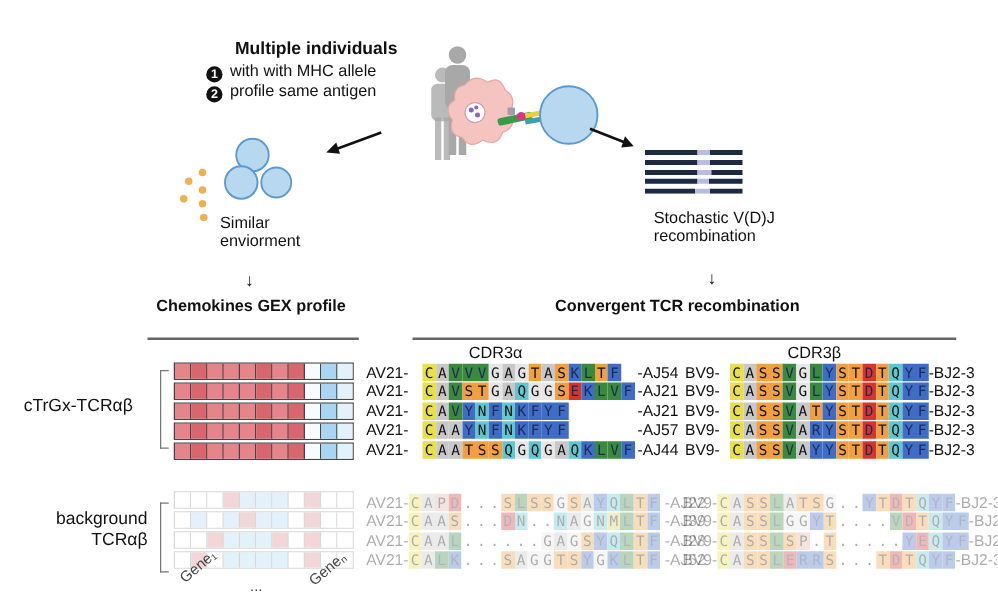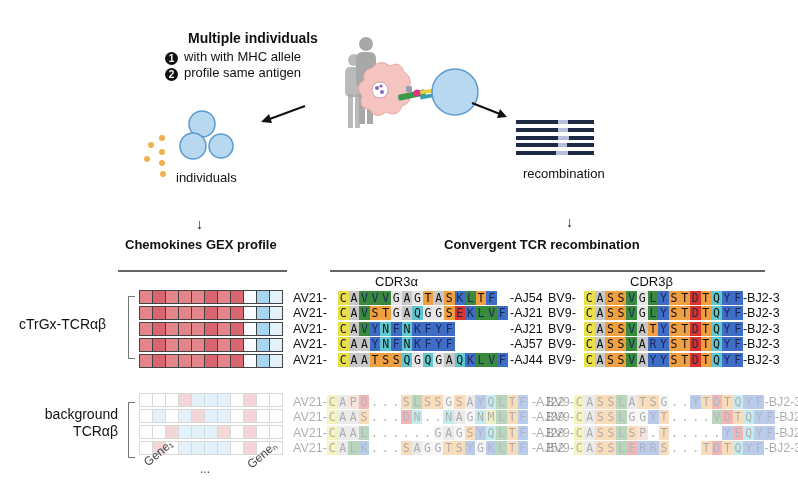--- a/index.html
+++ b/index.html
@@ -71,21 +71,22 @@
   <g fill="#f0b050">
     <circle cx="22" cy="28" r="3"></circle>
       <circle cx="11" cy="35" r="3"></circle>
       <circle cx="22" cy="42" r="3"></circle>
     <circle cx="7" cy="49" r="3"></circle>
       <circle cx="22" cy="53" r="3"></circle>
       <circle cx="23" cy="64" r="3"></circle>
   </g>
 </svg>
 <div class="abs t13" style="left:176px;top:170px;">
-  <div>individuals</div>
+  <div>Similar</div>
+  <div>enviorment</div>
 </div>
 <div class="abs" style="left:196px;top:216px;font-size:14px;">↓</div>
 <div class="abs t13 b" style="left:125px;top:237px;">Chemokines GEX profile</div>
 
 <svg class="abs" style="left:516px;top:119px;" width="80" height="36">
   <g fill="#1d2a44">
     <rect x="0" y="1" width="42" height="4"></rect>
       <rect x="52" y="1" width="26" height="4"></rect>
     <rect x="0" y="9" width="42" height="4"></rect>
       <rect x="52" y="9" width="26" height="4"></rect>
@@ -98,20 +99,21 @@
   </g>
   <g fill="#b8bce0">
     <rect x="42" y="1" width="10" height="4"></rect>
       <rect x="42" y="9" width="10" height="4"></rect>
     <rect x="42" y="17" width="11" height="4"></rect>
       <rect x="42" y="24" width="9" height="4"></rect>
     <rect x="40" y="32" width="12" height="4"></rect>
   </g>
 </svg>
 <div class="abs t13" style="left:523px;top:166px;">
+  <div>Stochastic V(D)J</div>
   <div>recombination</div>
 </div>
 <div class="abs" style="left:566px;top:214px;font-size:14px;">↓</div>
 <div class="abs t13 b" style="left:444px;top:237px;">Convergent TCR recombination</div>
 
 <div class="hline" style="left:118px;top:270px;width:169px;"></div>
 <div class="hline" style="left:330px;top:270px;width:435px;"></div>
 
 <div class="abs" style="left:19px;top:316px;font-size:14px;">cTrGx-TCRαβ</div>
 <div class="bracket" style="left:128px;top:296px;height:61px;"></div>

